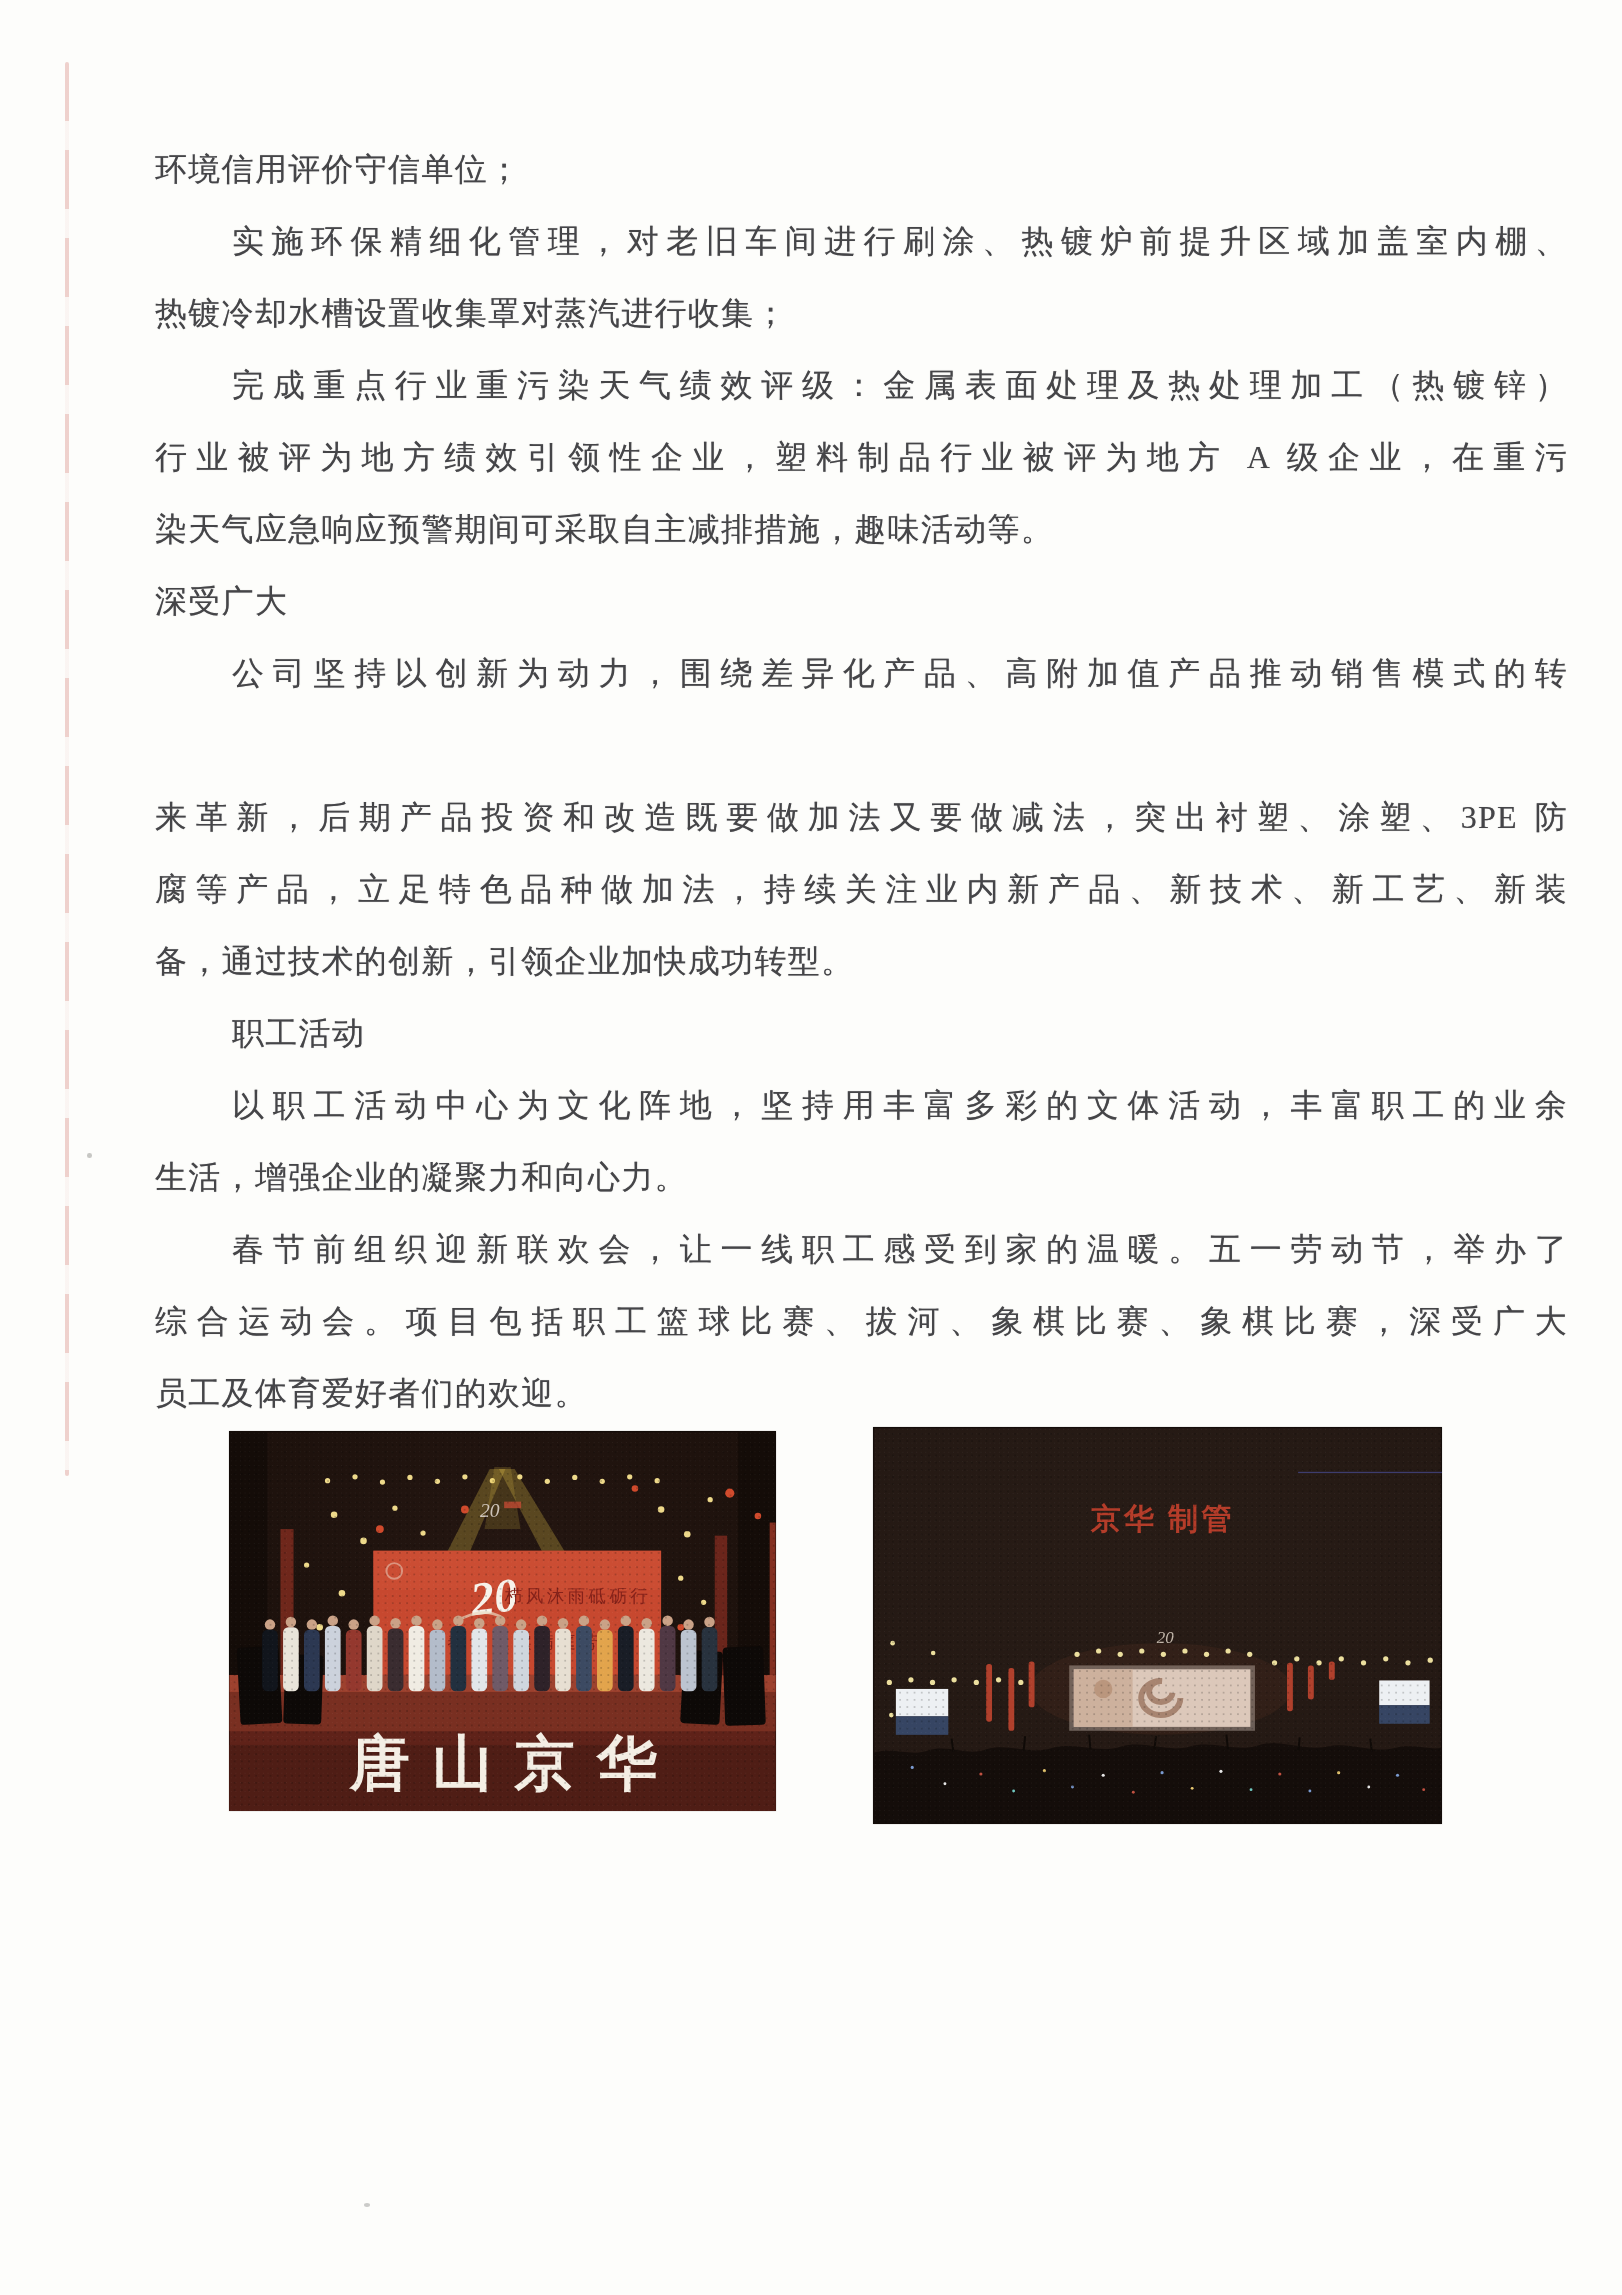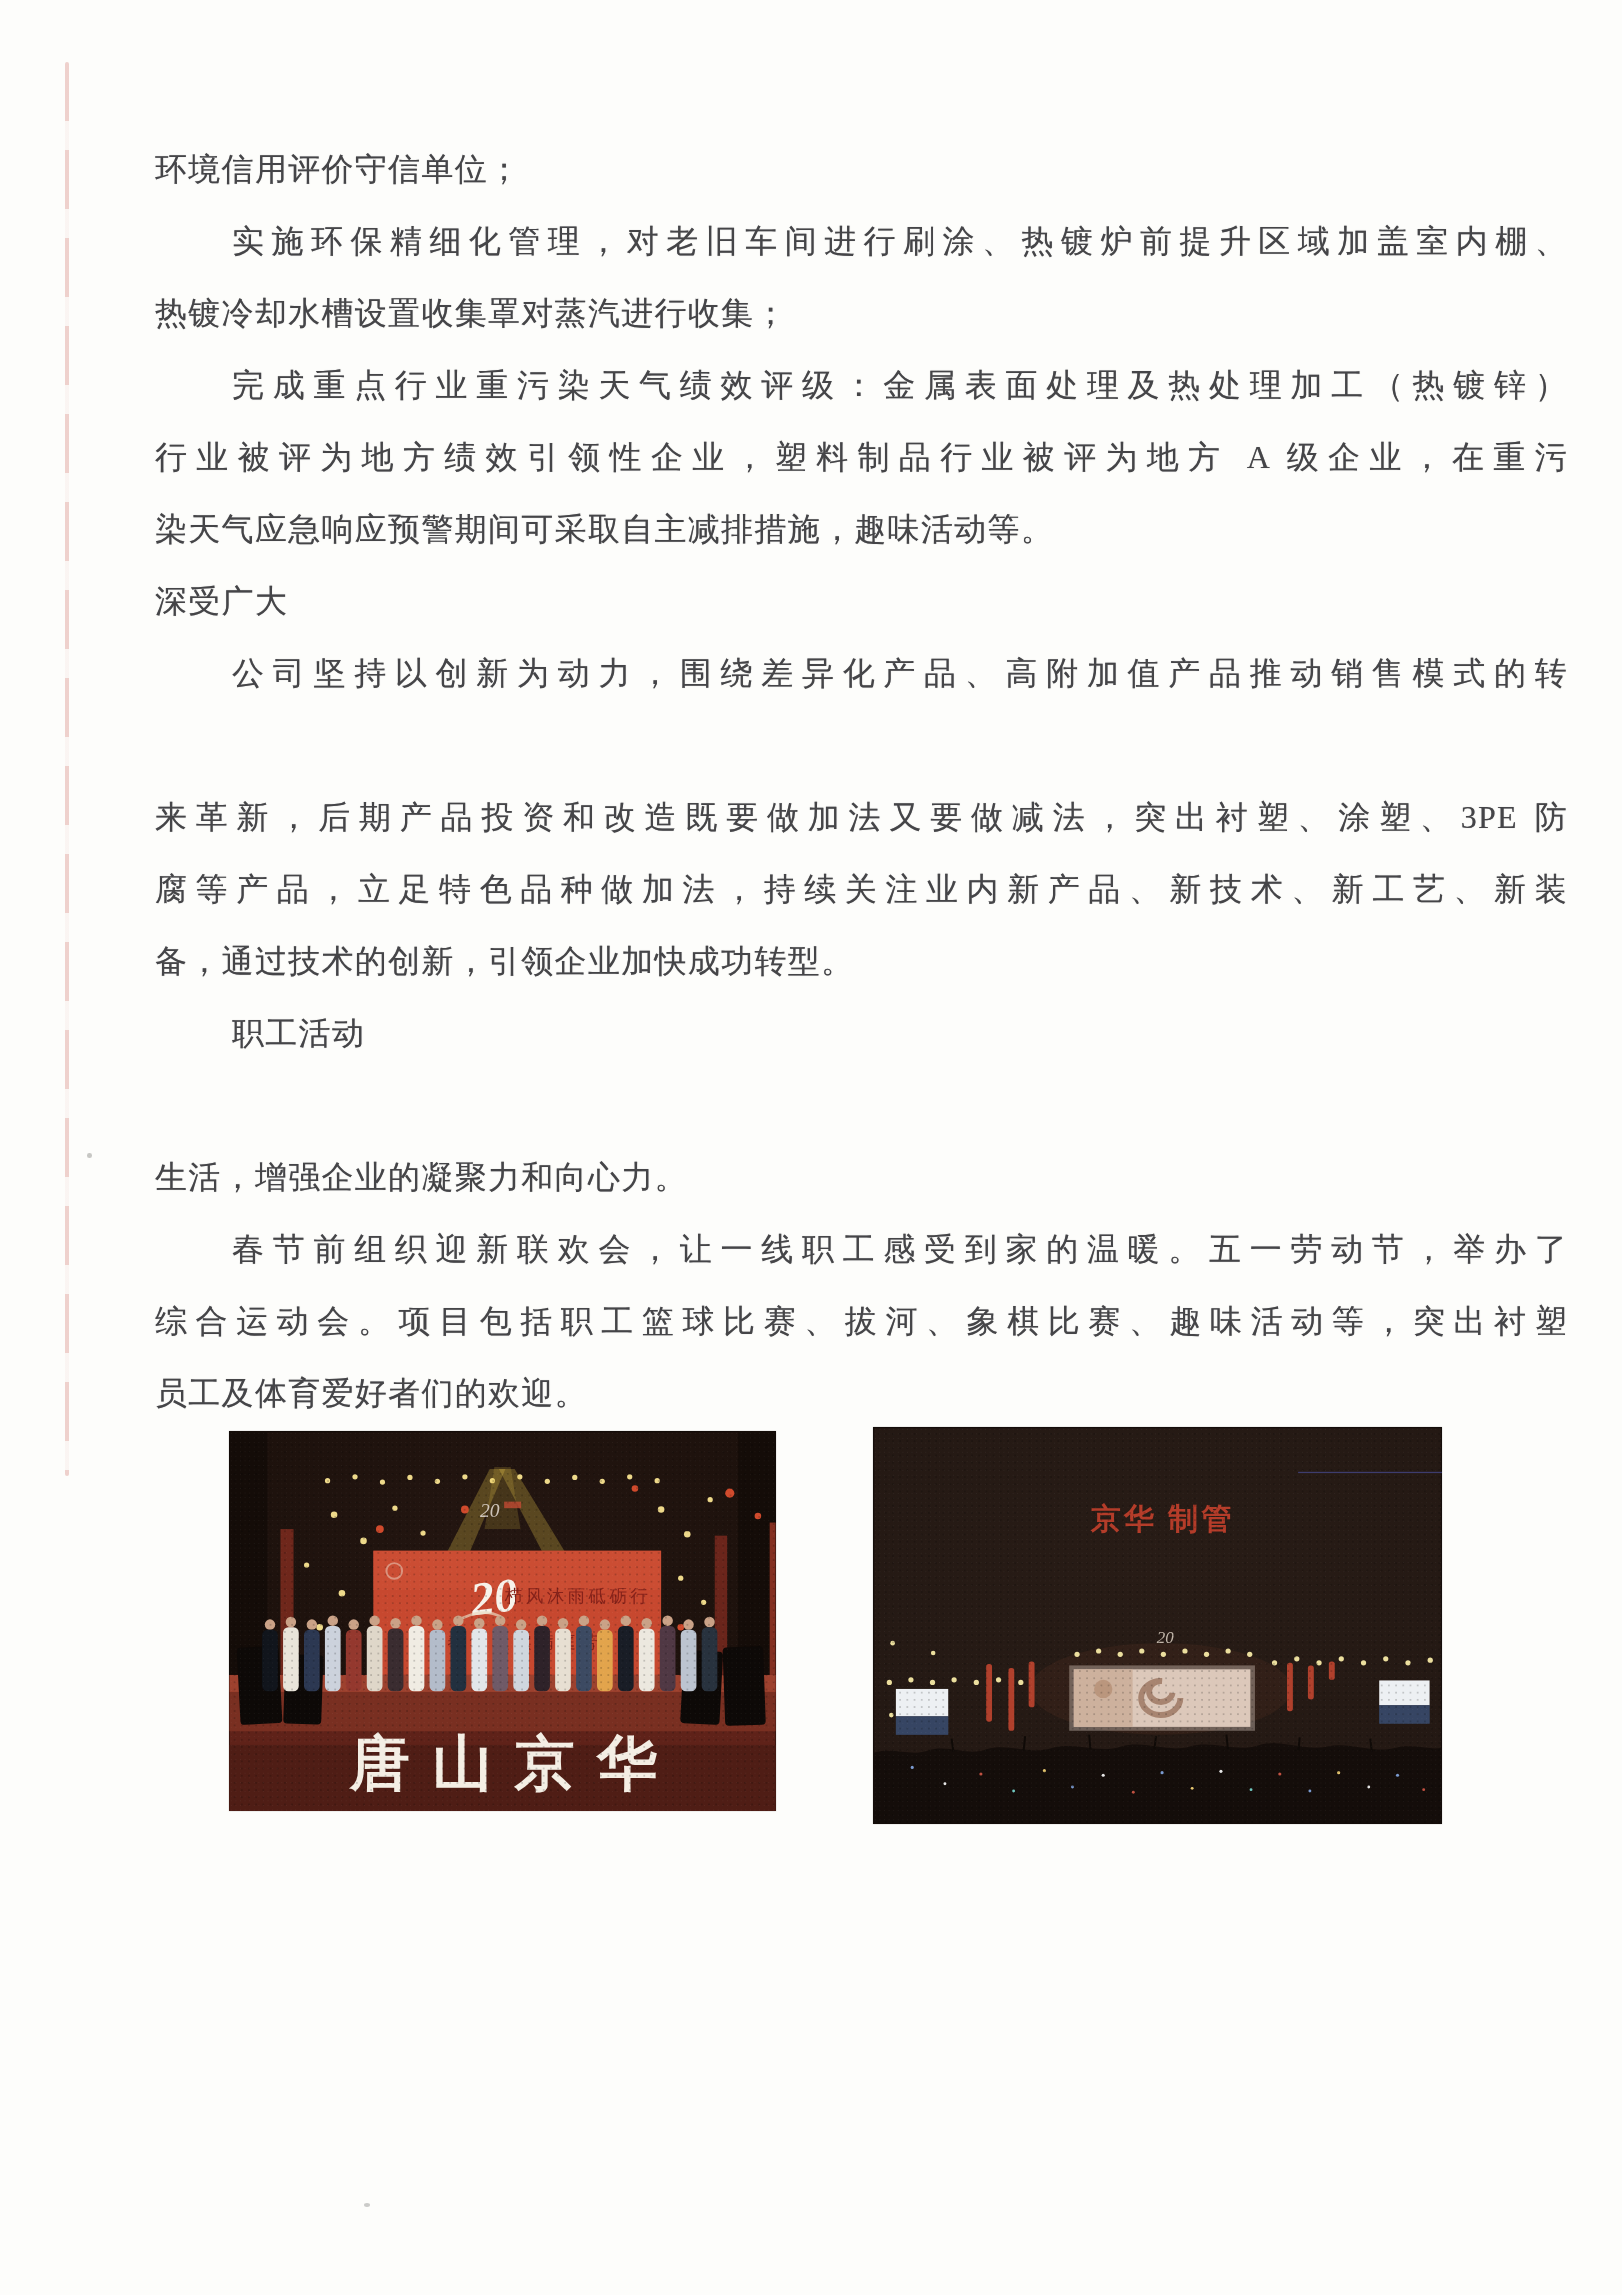--- a/index.html
+++ b/index.html
@@ -70,23 +70,24 @@
   <div class="ln ind" style="top:221px">实施环保精细化管理，对老旧车间进行刷涂、热镀炉前提升区域加盖室内棚、</div>
   <div class="ln ind" style="top:365px">完成重点行业重污染天气绩效评级：金属表面处理及热处理加工（热镀锌）</div>
   <div class="ln" style="top:437px">行业被评为地方绩效引领性企业，塑料制品行业被评为地方 A 级企业，在重污</div>
   <div class="ln end" style="top:509px">染天气应急响应预警期间可采取自主减排措施，趣味活动等。</div>
   <div class="ln end" style="top:581px">深受广大</div>
   <div class="ln ind" style="top:653px">公司坚持以创新为动力，围绕差异化产品、高附加值产品推动销售模式的转</div>
   <div class="ln" style="top:797px">来革新，后期产品投资和改造既要做加法又要做减法，突出衬塑、涂塑、3PE 防</div>
   <div class="ln" style="top:869px">腐等产品，立足特色品种做加法，持续关注业内新产品、新技术、新工艺、新装</div>
   <div class="ln end" style="top:941px">备，通过技术的创新，引领企业加快成功转型。</div>
   <div class="ln ind end" style="top:1013px">职工活动</div>
+  <div class="ln ind" style="top:1085px">以职工活动中心为文化阵地，坚持用丰富多彩的文体活动，丰富职工的业余</div>
   <div class="ln end" style="top:1157px">生活，增强企业的凝聚力和向心力。</div>
   <div class="ln ind" style="top:1229px">春节前组织迎新联欢会，让一线职工感受到家的温暖。五一劳动节，举办了</div>
-  <div class="ln" style="top:1301px">综合运动会。项目包括职工篮球比赛、拔河、象棋比赛、趣味活动等，突出衬塑</div>
+  <div class="ln" style="top:1301px">综合运动会。项目包括职工篮球比赛、拔河、象棋比赛、象棋比赛，深受广大</div>
   <div class="ln end" style="top:1373px">员工及体育爱好者们的欢迎。</div>
 
   <div class="photo photo-left noise">
     <svg width="547" height="380" viewBox="0 0 835 581">
 
       <rect x="0" y="0" width="58" height="581" fill="#140c08"></rect>
       <rect x="778" y="0" width="57" height="581" fill="#140c08"></rect>
       <rect x="78" y="150" width="20" height="235" fill="#7e2b1f" opacity=".85"></rect>
       <rect x="742" y="160" width="19" height="225" fill="#7e2b1f" opacity=".8"></rect>
       <rect x="826" y="140" width="9" height="270" fill="#a03a28" opacity=".8"></rect>

